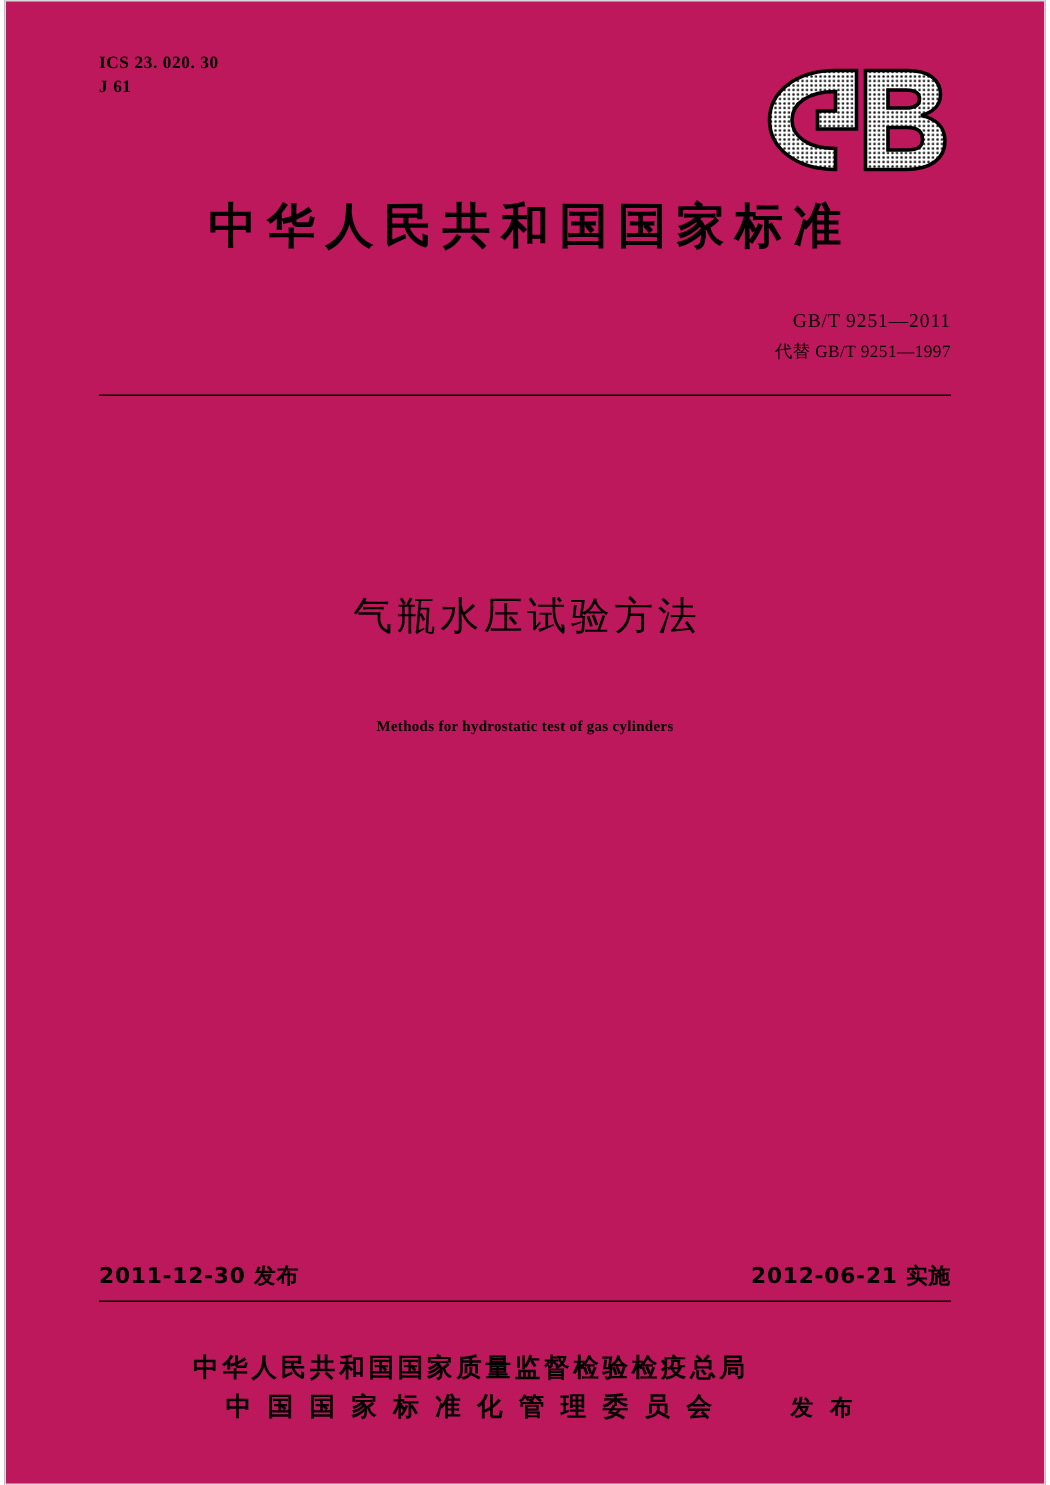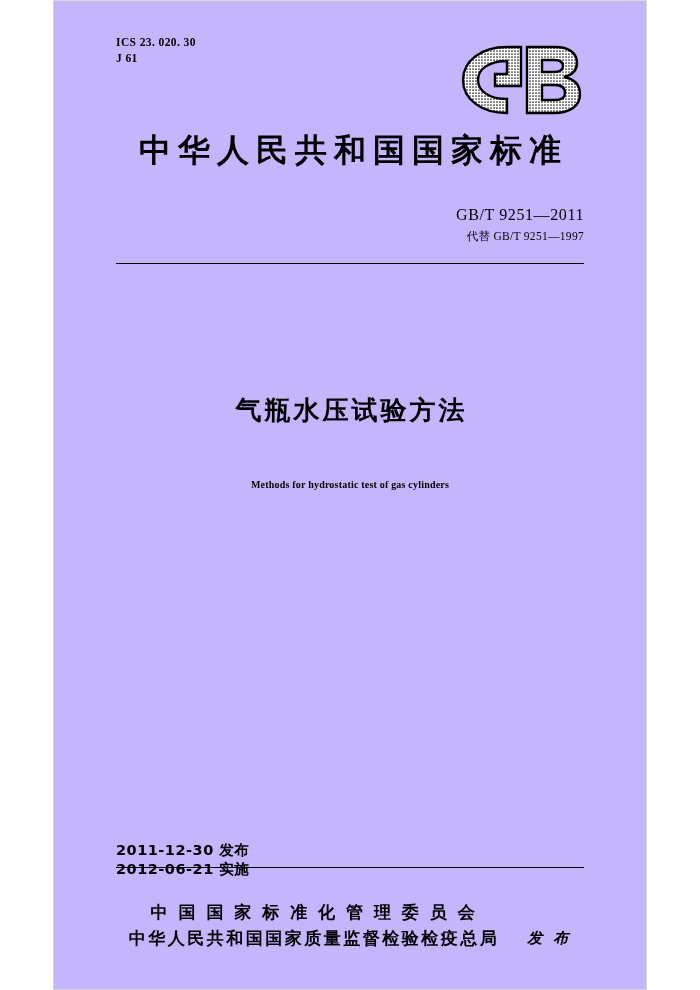--- a/index.html
+++ b/index.html
@@ -6,24 +6,24 @@
     margin: 0;
     padding: 0;
     background: #ffffff;
   }
   body {
     font-family: "Liberation Serif", serif;
     color: #000000;
   }
   .page {
     position: relative;
-    width: 594px;
+    width: 694px;
     height: 990px;
     margin: 0 auto;
-    background: #c4b5fd;
+    background: #be185d;
     overflow: hidden;
     border: 1px solid #d9d9d9;
     box-sizing: border-box;
   }
 
   
   .ics-block {
     position: absolute;
     left: 62px;
     top: 34px;
@@ -64,21 +64,21 @@
 
   
   .std-no {
     position: absolute;
     right: 62px;
     top: 205px;
     text-align: right;
   }
   .std-no .main {
     font-family: "Liberation Serif", serif;
-    font-size: 16px;
+    font-size: 13px;
     letter-spacing: 0.6px;
     white-space: nowrap;
   }
   .std-no .replace {
     font-family: "Liberation Serif", serif;
     font-size: 11.5px;
     letter-spacing: 0.3px;
     margin-top: 5px;
     white-space: nowrap;
   }
@@ -95,21 +95,21 @@
   .rule-bottom { top: 866px; }
 
   
   .doc-title-cn {
     position: absolute;
     left: 0;
     right: 0;
     top: 392px;
     text-align: center;
     font-family: "DejaVu Sans", sans-serif;
-    font-weight: bold;
+    font-weight: normal;
     font-size: 26px;
     letter-spacing: 3px;
     padding-left: 3px;
   }
   .doc-title-en {
     position: absolute;
     left: 0;
     right: 0;
     top: 478px;
     text-align: center;
@@ -125,21 +125,20 @@
     left: 62px;
     right: 62px;
     top: 840px;
     display: flex;
     justify-content: space-between;
     align-items: baseline;
     font-family: "DejaVu Sans", sans-serif;
     font-weight: bold;
     font-size: 14.5px;
     letter-spacing: 0.5px;
-    flex-direction: column;
   }
   .date-row .date-text { white-space: nowrap; }
 
   
   .publisher {
     position: absolute;
     left: 0;
     right: 0;
     top: 898px;
     display: flex;
@@ -155,21 +154,20 @@
     text-align: center;
   }
   .publisher-issue {
     font-family: "DejaVu Sans", sans-serif;
     font-weight: bold;
     font-size: 15px;
     letter-spacing: 3px;
     margin-left: 28px;
     align-self: flex-end;
     padding-bottom: 4px;
-    font-style: italic;
   }
 </style>
 </head>
 <body>
 
 <div class="page">
 
   <div class="ics-block">
     <div class="ics-line">ICS 23. 020. 30</div>
     <div class="ics-line">J 61</div>
@@ -222,19 +220,19 @@
 
   <div class="rule rule-bottom"></div>
 
   <div class="date-row">
     <div class="date-text">2011-12-30 发布</div>
     <div class="date-text">2012-06-21 实施</div>
   </div>
 
   <div class="publisher">
     <div class="publisher-names">
+      <div>中华人民共和国国家质量监督检验检疫总局</div>
       <div>中 国 国 家 标 准 化 管 理 委 员 会</div>
-      <div>中华人民共和国国家质量监督检验检疫总局</div>
     </div>
     <div class="publisher-issue">发 布</div>
   </div>
 
 </div>
 
 </body></html>

